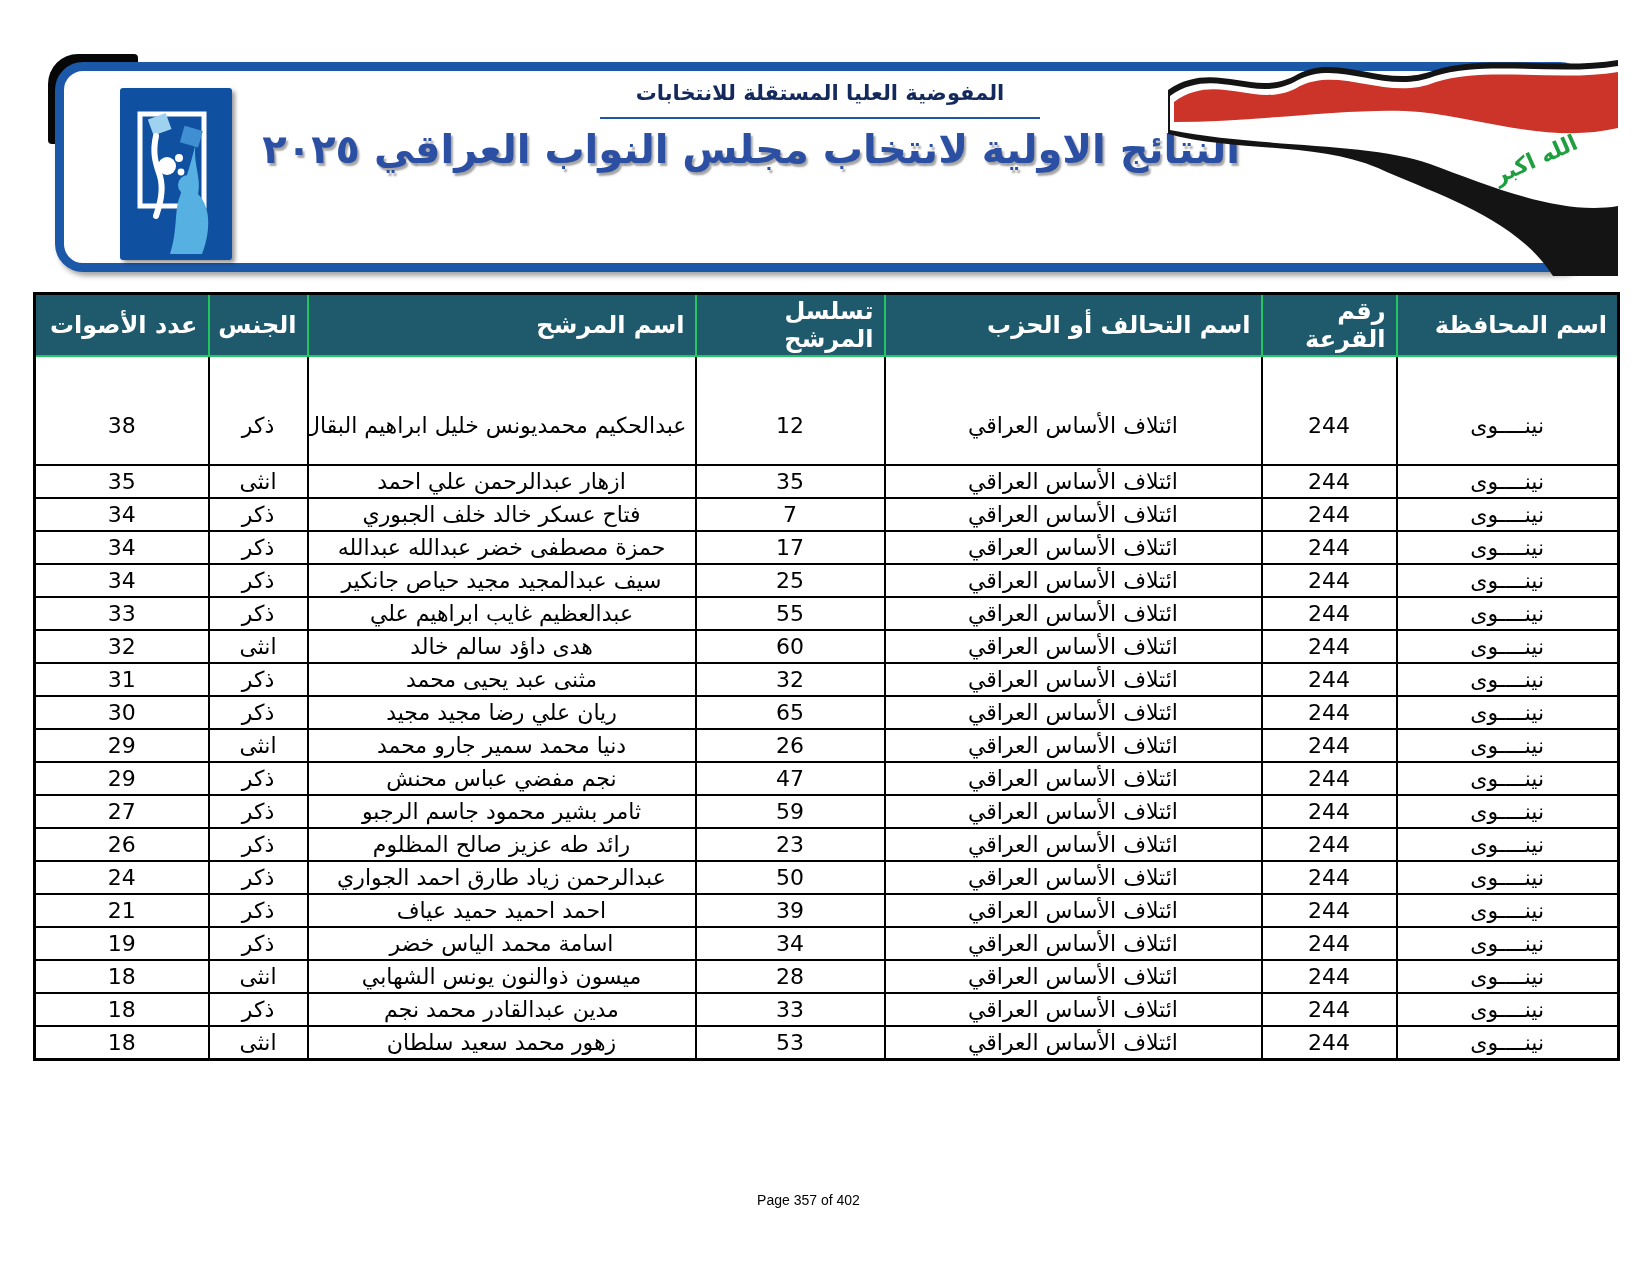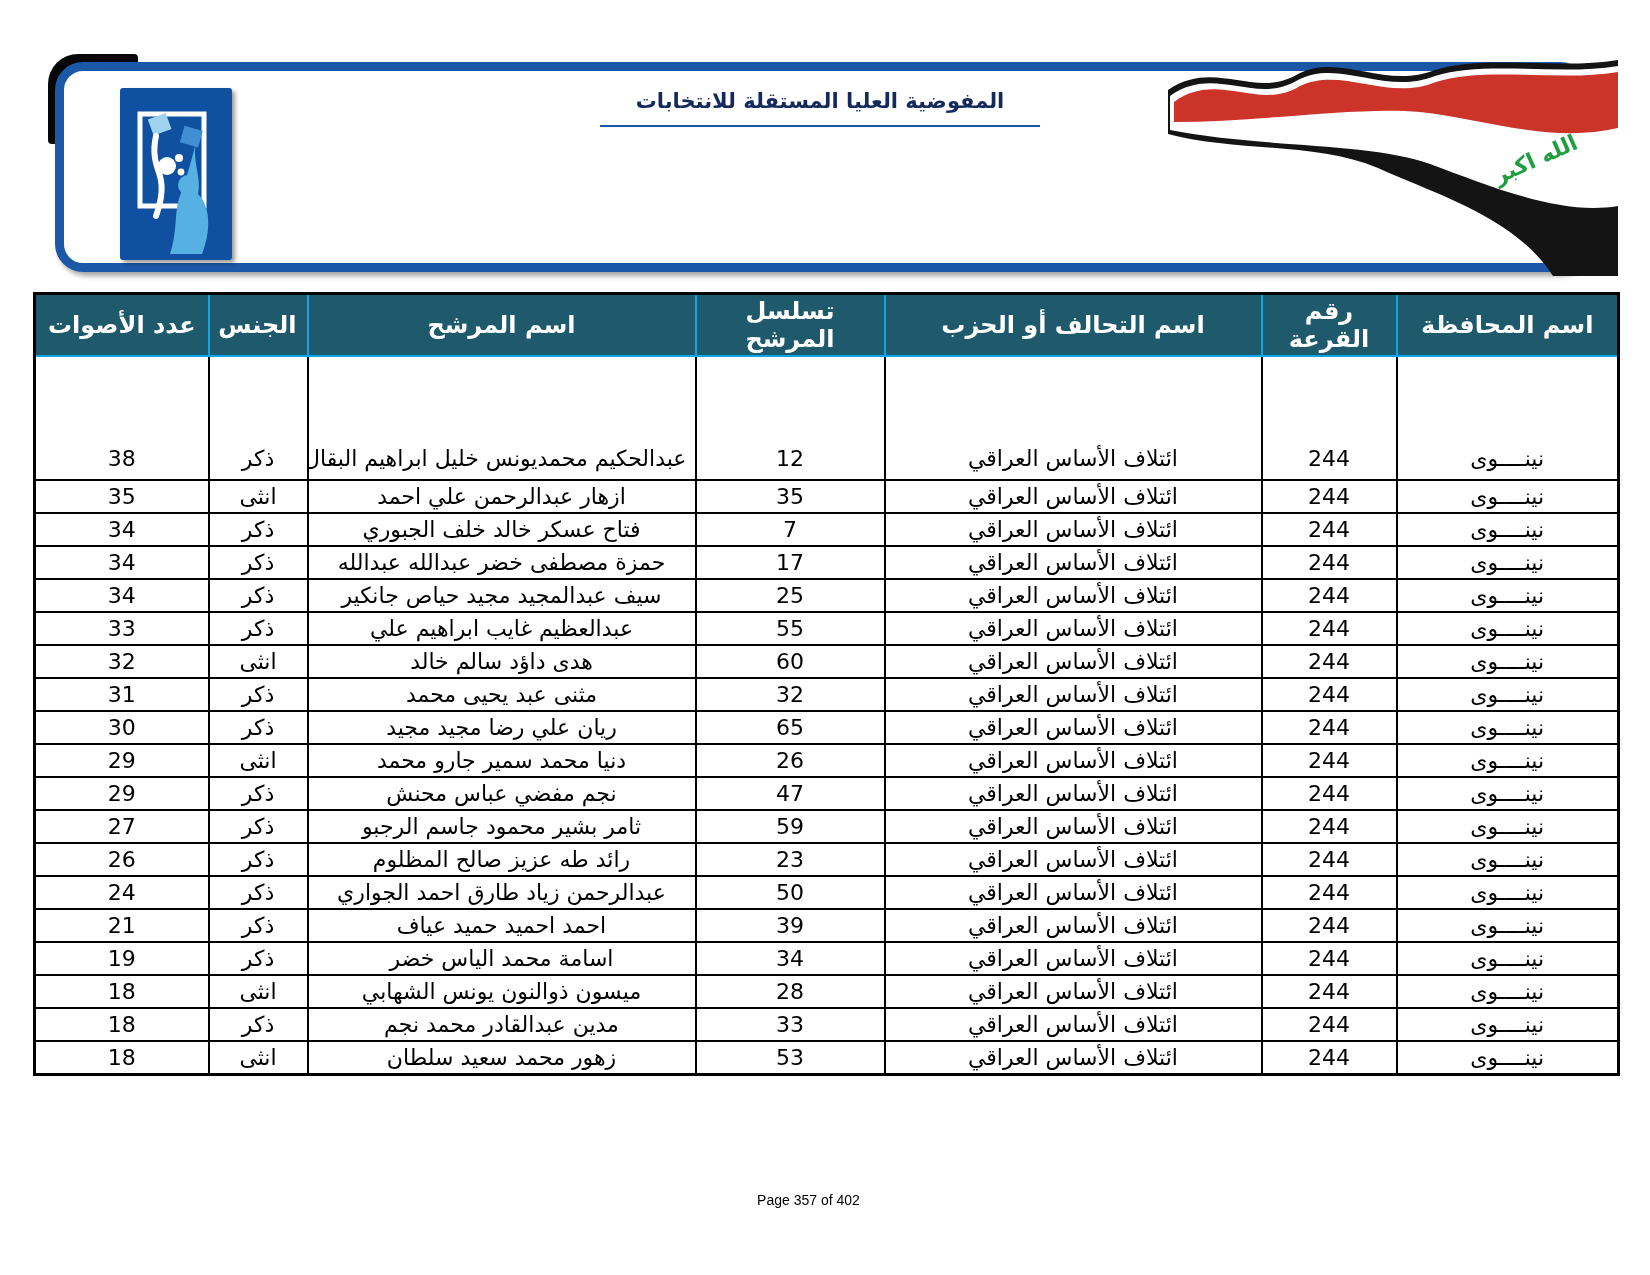--- a/index.html
+++ b/index.html
@@ -22,45 +22,45 @@
     background:#070707;border-radius:30px 4px 4px 4px;z-index:0;
   }
   .header-band{
     position:absolute;left:55px;top:62px;width:1533px;height:210px;
     background:#fff;border:9px solid var(--header-border);border-radius:28px;
     box-shadow:3px 4px 5px rgba(60,60,60,.45);z-index:1;
   }
   .logo-wrap{position:absolute;left:120px;top:88px;width:112px;height:172px;z-index:2;
     filter:drop-shadow(3px 3px 2px rgba(0,0,0,.4));}
   .header-text{
-    position:absolute;left:400px;top:78px;width:840px;text-align:center;direction:rtl;z-index:2;margin-top:8px;
+    position:absolute;left:400px;top:78px;width:840px;text-align:center;direction:rtl;z-index:2;
   }
   .org-line{font-size:21px;color:#14295c;font-weight:600;line-height:30px;}
   .header-divider{width:440px;height:2px;background:var(--header-border);margin:9px auto 4px auto;}
   .page-title{
     font-size:40px;font-weight:bold;color:var(--title-blue);line-height:52px;
     text-shadow:2px 3px 2px rgba(90,90,90,.55);white-space:nowrap;
   }
   .flag-wrap{position:absolute;right:28px;top:56px;width:482px;height:222px;z-index:3;}
   
   .results-table{
     position:absolute;left:33px;top:292px;width:1584px;
     border-collapse:collapse;direction:rtl;table-layout:fixed;
     border:3px solid #000;
   }
   .results-table th{
     background:var(--th-bg);color:#fff;font-size:24px;font-weight:bold;
-    border:2px solid #0ea5e9;height:38px;padding:2px 10px;text-align:center;
+    border:2px solid #22c55e;height:38px;padding:2px 10px;text-align:right;
   }
   .results-table td{
     border:2px solid #000;height:33px;padding:1px 8px;
     font-size:22px;color:#000;text-align:center;vertical-align:middle;
     overflow:hidden;white-space:nowrap;
   }
-  tr.first-row td{height:124px;vertical-align:bottom;padding-bottom:8px;}
+  tr.first-row td{height:109px;vertical-align:bottom;padding-bottom:26px;}
   col.c-gov{width:222px}col.c-lottery{width:135px}col.c-coalition{width:377px}
   col.c-seq{width:189px}col.c-name{width:388px}col.c-gender{width:99px}col.c-votes{width:174px}
   
   .page-footer{
     position:absolute;left:0;top:1192px;width:1617px;text-align:center;
     font-family:"Liberation Sans",sans-serif;font-size:14px;color:#000;
   }
 </style>
 </head>
 <body>
@@ -80,20 +80,21 @@
     <circle cx="59" cy="70" r="4" fill="#ffffff"></circle>
     <circle cx="61" cy="84" r="3.4" fill="#ffffff"></circle>
     <circle cx="68" cy="97" r="10" fill="#56b1e2"></circle>
     <path d="M76,54 C72,74 82,90 78,106 C92,120 90,146 82,166 L50,166 C58,142 54,122 60,108 C64,96 70,80 76,54 Z" fill="#56b1e2"></path>
   </svg>
 </div>
 
 <div class="header-text">
   <div class="org-line">المفوضية العليا المستقلة للانتخابات</div>
   <div class="header-divider"></div>
+  <div class="page-title">النتائج الاولية لانتخاب مجلس النواب العراقي ٢٠٢٥</div>
 </div>
 
 <div class="flag-wrap">
   <svg viewBox="0 0 482 222" width="482" height="222">
     <path d="M300,120 C350,152 396,176 424,220 L470,220 C452,172 420,136 378,108 Z" fill="#b9b9b9" opacity="0.7"></path>
     <path d="M28,34 C75,2 115,44 158,18 C200,-4 245,34 295,14 C345,-2 420,14 478,4
              L478,220 L413,220 C376,162 300,140 238,112 C176,86 95,96 28,78 Z" fill="#141414"></path>
     <path d="M30,40 C75,8 115,50 158,24 C200,2 245,40 295,20 C345,4 420,20 478,10
              L478,150 C420,160 350,130 290,108 C230,86 120,92 30,74 Z" fill="#ffffff"></path>
     <path d="M34,46 C78,14 118,56 160,30 C202,10 247,46 296,26 C346,10 420,26 478,16

